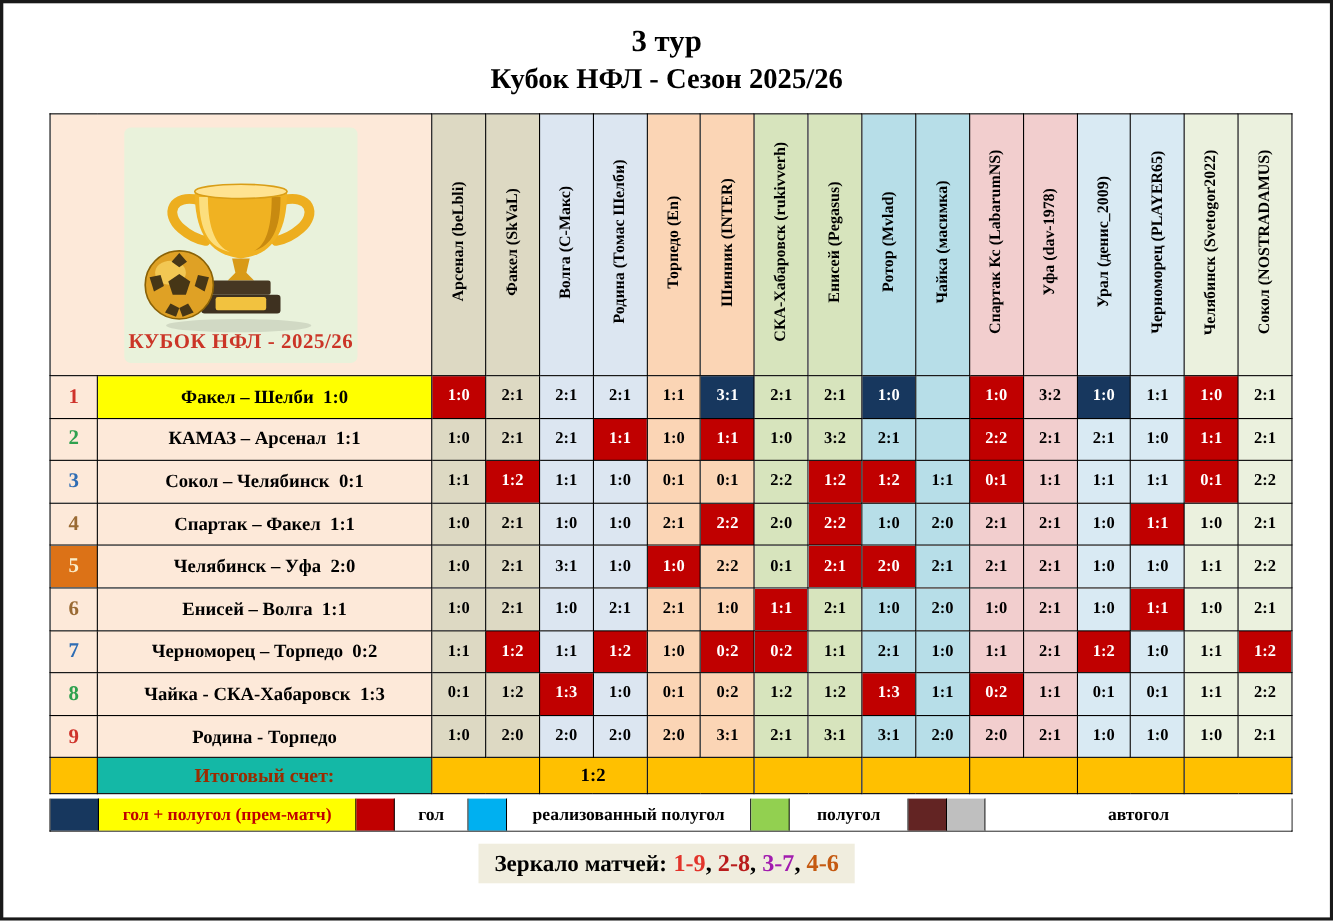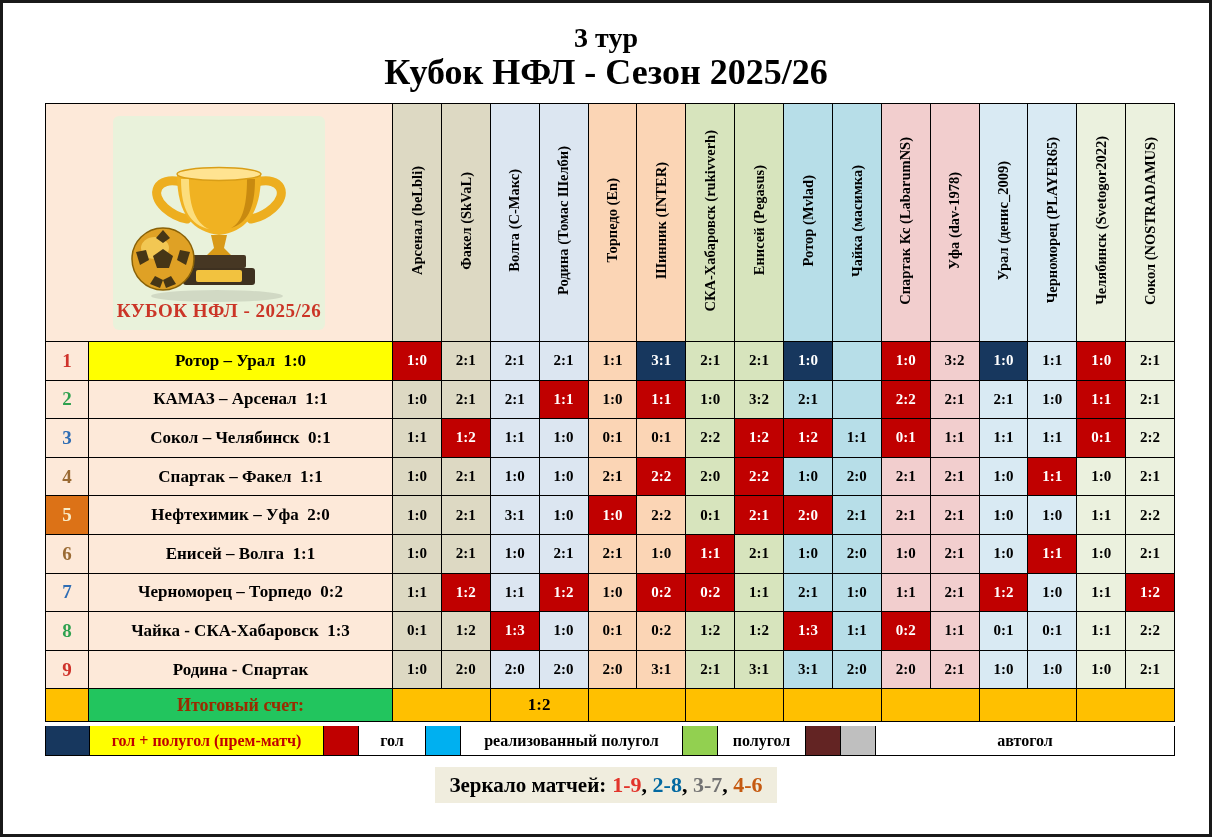--- a/index.html
+++ b/index.html
@@ -5,21 +5,21 @@
   * { margin:0; padding:0; box-sizing:border-box; }
   html,body { background:#fff; }
   .page {
     position:relative; width:1212px; height:837px;
     background:#fff; border:3px solid #191919;
     font-family:"Liberation Serif", serif; font-weight:bold; color:#000;
     overflow:hidden;
   }
   .titles { position:absolute; top:18px; left:0; width:100%; text-align:center; }
   .titles .t1 { font-size:28px; line-height:34px; }
-  .titles .t2 { font-size:36px; line-height:34px; }
+  .titles .t2 { font-size:26px; line-height:34px; }
 
   table.main {
     position:absolute; left:42px; top:100px;
     width:1130px; border-collapse:collapse; table-layout:fixed;
   }
   table.main td { border:1.6px solid #000; text-align:center; vertical-align:middle; overflow:hidden; }
 
   td.logo-cell { background:#FDE9D9; height:238px; }
   .logo-box {
     width:212px; height:214px; margin:0 auto; background:#E9F2DB;
@@ -35,21 +35,21 @@
   }
 
   tr.datarow { height:38.6px; }
   td.rownum { background:#FDE9D9; font-size:19px; width:43px; }
   td.match  { background:#FDE9D9; font-size:17px; white-space:pre; }
   td.score  { font-size:15px; }
   td.score.lt { color:#fff; }
 
   tr.totalrow { height:33px; }
   td.total-blank { background:#FFC000; }
-  td.total-label { background:#22c55e; color:#9A2B00; font-size:18px; }
+  td.total-label { background:#14b8a6; color:#9A2B00; font-size:18px; }
   td.totalcell   { background:#FFC000; font-size:17px; color:#000; }
 
   .legend {
     position:absolute; left:42px; top:723px; width:1130px; height:30px;
     display:flex; border:1.6px solid #000; border-top:none;
   }
   .lg-sw { height:100%; border-right:1.6px solid #000; flex:0 0 auto; }
   .lg-lb {
     height:100%; border-right:1.6px solid #000; flex:0 0 auto; background:#fff;
     display:flex; align-items:center; justify-content:center;
@@ -129,21 +129,21 @@
           <td class="colhead" style="background: rgb(242, 206, 206);"><span class="vtext">Спартак Кс  (LabarumNS)</span></td>
           <td class="colhead" style="background: rgb(242, 206, 206);"><span class="vtext">Уфа (dav-1978)</span></td>
           <td class="colhead" style="background: rgb(217, 234, 243);"><span class="vtext">Урал (денис_2009)</span></td>
           <td class="colhead" style="background: rgb(217, 234, 243);"><span class="vtext">Черноморец (PLAYER65)</span></td>
           <td class="colhead" style="background: rgb(235, 241, 222);"><span class="vtext">Челябинск (Svetogor2022)</span></td>
           <td class="colhead" style="background: rgb(235, 241, 222);"><span class="vtext">Сокол (NOSTRADAMUS)</span></td>
         </tr>
 
       <tr class="datarow">
           <td class="rownum" style="color: rgb(207, 51, 43);">1</td>
-          <td class="match" style="background: rgb(255, 255, 0);">Ротор – Урал  1:0</td>
+          <td class="match" style="background: rgb(255, 255, 0);">Факел – Шелби  1:0</td>
           <td class="score lt" style="background: rgb(192, 0, 0);">1:0</td>
           <td class="score" style="background: rgb(221, 217, 195);">2:1</td>
           <td class="score" style="background: rgb(220, 230, 241);">2:1</td>
           <td class="score" style="background: rgb(220, 230, 241);">2:1</td>
           <td class="score" style="background: rgb(251, 213, 181);">1:1</td>
           <td class="score lt" style="background: rgb(23, 55, 94);">3:1</td>
           <td class="score" style="background: rgb(215, 228, 189);">2:1</td>
           <td class="score" style="background: rgb(215, 228, 189);">2:1</td>
           <td class="score lt" style="background: rgb(23, 55, 94);">1:0</td>
           <td class="score" style="background: rgb(183, 222, 232);"></td>
@@ -209,21 +209,21 @@
           <td class="score" style="background: rgb(183, 222, 232);">2:0</td>
           <td class="score" style="background: rgb(242, 206, 206);">2:1</td>
           <td class="score" style="background: rgb(242, 206, 206);">2:1</td>
           <td class="score" style="background: rgb(217, 234, 243);">1:0</td>
           <td class="score lt" style="background: rgb(192, 0, 0);">1:1</td>
           <td class="score" style="background: rgb(235, 241, 222);">1:0</td>
           <td class="score" style="background: rgb(235, 241, 222);">2:1</td>
         </tr>
         <tr class="datarow">
           <td class="rownum" style="color: rgb(249, 236, 200); background: rgb(220, 114, 23);">5</td>
-          <td class="match" style="background: rgb(253, 233, 217);">Нефтехимик – Уфа  2:0</td>
+          <td class="match" style="background: rgb(253, 233, 217);">Челябинск – Уфа  2:0</td>
           <td class="score" style="background: rgb(221, 217, 195);">1:0</td>
           <td class="score" style="background: rgb(221, 217, 195);">2:1</td>
           <td class="score" style="background: rgb(220, 230, 241);">3:1</td>
           <td class="score" style="background: rgb(220, 230, 241);">1:0</td>
           <td class="score lt" style="background: rgb(192, 0, 0);">1:0</td>
           <td class="score" style="background: rgb(251, 213, 181);">2:2</td>
           <td class="score" style="background: rgb(215, 228, 189);">0:1</td>
           <td class="score lt" style="background: rgb(192, 0, 0);">2:1</td>
           <td class="score lt" style="background: rgb(192, 0, 0);">2:0</td>
           <td class="score" style="background: rgb(183, 222, 232);">2:1</td>
@@ -289,21 +289,21 @@
           <td class="score" style="background: rgb(183, 222, 232);">1:1</td>
           <td class="score lt" style="background: rgb(192, 0, 0);">0:2</td>
           <td class="score" style="background: rgb(242, 206, 206);">1:1</td>
           <td class="score" style="background: rgb(217, 234, 243);">0:1</td>
           <td class="score" style="background: rgb(217, 234, 243);">0:1</td>
           <td class="score" style="background: rgb(235, 241, 222);">1:1</td>
           <td class="score" style="background: rgb(235, 241, 222);">2:2</td>
         </tr>
         <tr class="datarow">
           <td class="rownum" style="color: rgb(207, 51, 43);">9</td>
-          <td class="match" style="background: rgb(253, 233, 217);">Родина - Спартак</td>
+          <td class="match" style="background: rgb(253, 233, 217);">Родина - Торпедо</td>
           <td class="score" style="background: rgb(221, 217, 195);">1:0</td>
           <td class="score" style="background: rgb(221, 217, 195);">2:0</td>
           <td class="score" style="background: rgb(220, 230, 241);">2:0</td>
           <td class="score" style="background: rgb(220, 230, 241);">2:0</td>
           <td class="score" style="background: rgb(251, 213, 181);">2:0</td>
           <td class="score" style="background: rgb(251, 213, 181);">3:1</td>
           <td class="score" style="background: rgb(215, 228, 189);">2:1</td>
           <td class="score" style="background: rgb(215, 228, 189);">3:1</td>
           <td class="score" style="background: rgb(183, 222, 232);">3:1</td>
           <td class="score" style="background: rgb(183, 222, 232);">2:0</td>
@@ -331,26 +331,26 @@
   </table>
 
   <div class="legend" id="legend-row">
       <div class="lg-sw" style="background: rgb(23, 55, 94); width: 44px;"></div>
       <div class="lg-lb" style="width: 234px; background: rgb(255, 255, 0); color: rgb(192, 0, 0);">гол + полугол (прем-матч)</div>
       <div class="lg-sw" style="background: rgb(192, 0, 0); width: 35px;"></div>
       <div class="lg-lb" style="width: 67px;">гол</div>
       <div class="lg-sw" style="background: rgb(0, 176, 240); width: 35px;"></div>
       <div class="lg-lb" style="width: 222px;">реализованный  полугол</div>
       <div class="lg-sw" style="background: rgb(146, 208, 80); width: 35px;"></div>
-      <div class="lg-lb" style="width: 88px; font-family: Liberation Serif, serif;">полугол</div>
+      <div class="lg-lb" style="width: 108px; font-family: Liberation Serif, serif;">полугол</div>
       <div class="lg-sw" style="background: rgb(99, 36, 35); width: 35px;"></div>
       <div class="lg-sw" style="background: rgb(191, 191, 191); width: 35px;"></div>
       <div class="lg-lb" style="width: 62px;">автогол</div>
     </div>
 
   <div class="mirror">
     <div class="mirror-inner">
       <span>Зеркало матчей:</span>
-      <span class="pairs" id="mirror-pairs"><span style="color: rgb(226, 52, 43);">1-9</span><span>, </span><span style="color: #0369a1;">2-8</span><span>, </span><span style="color: #737373;">3-7</span><span>, </span><span style="color: rgb(197, 90, 17);">4-6</span></span>
+      <span class="pairs" id="mirror-pairs"><span style="color: rgb(226, 52, 43);">1-9</span><span>, </span><span style="color: #b91c1c;">2-8</span><span>, </span><span style="color: #a21caf;">3-7</span><span>, </span><span style="color: rgb(197, 90, 17);">4-6</span></span>
     </div>
   </div>
 
 </div>
 
 </body></html>

